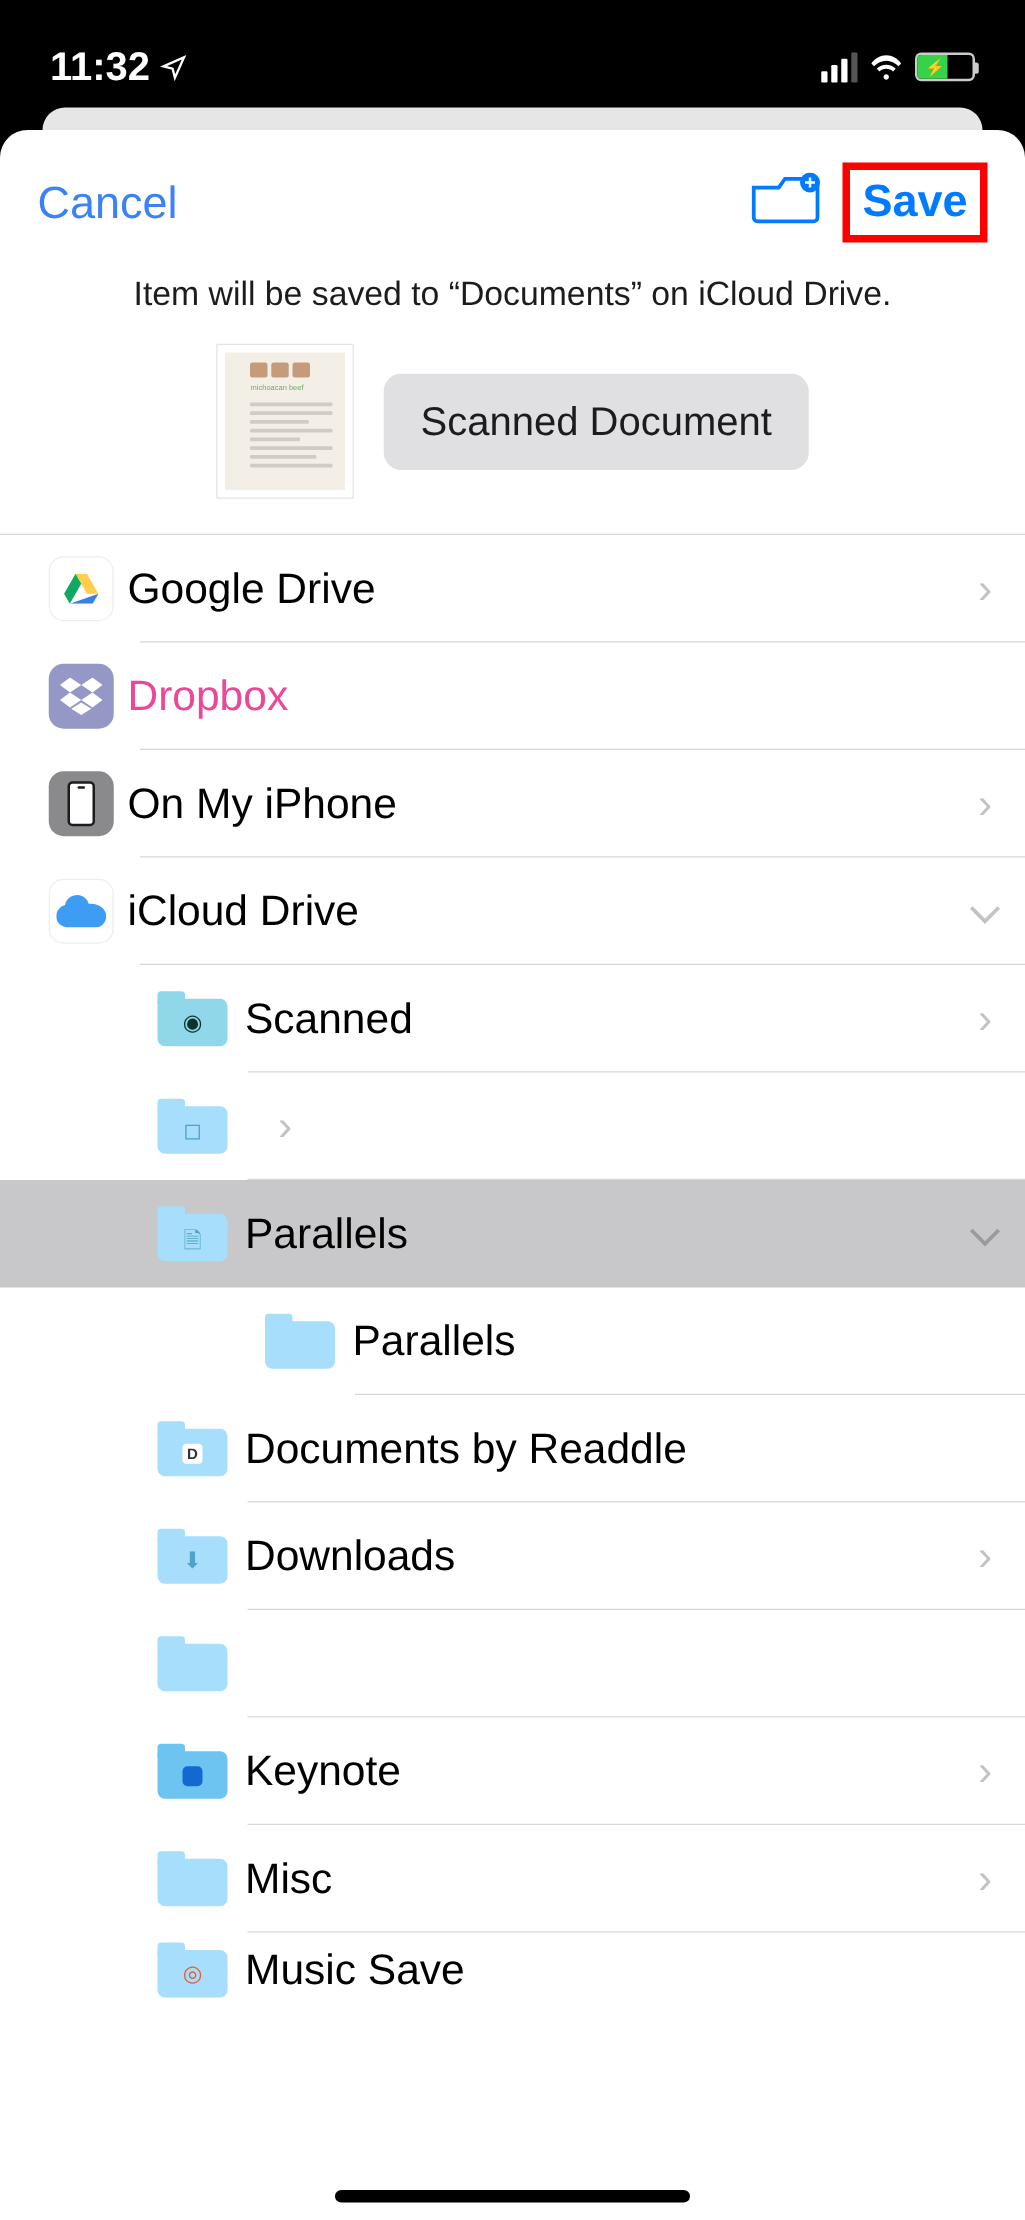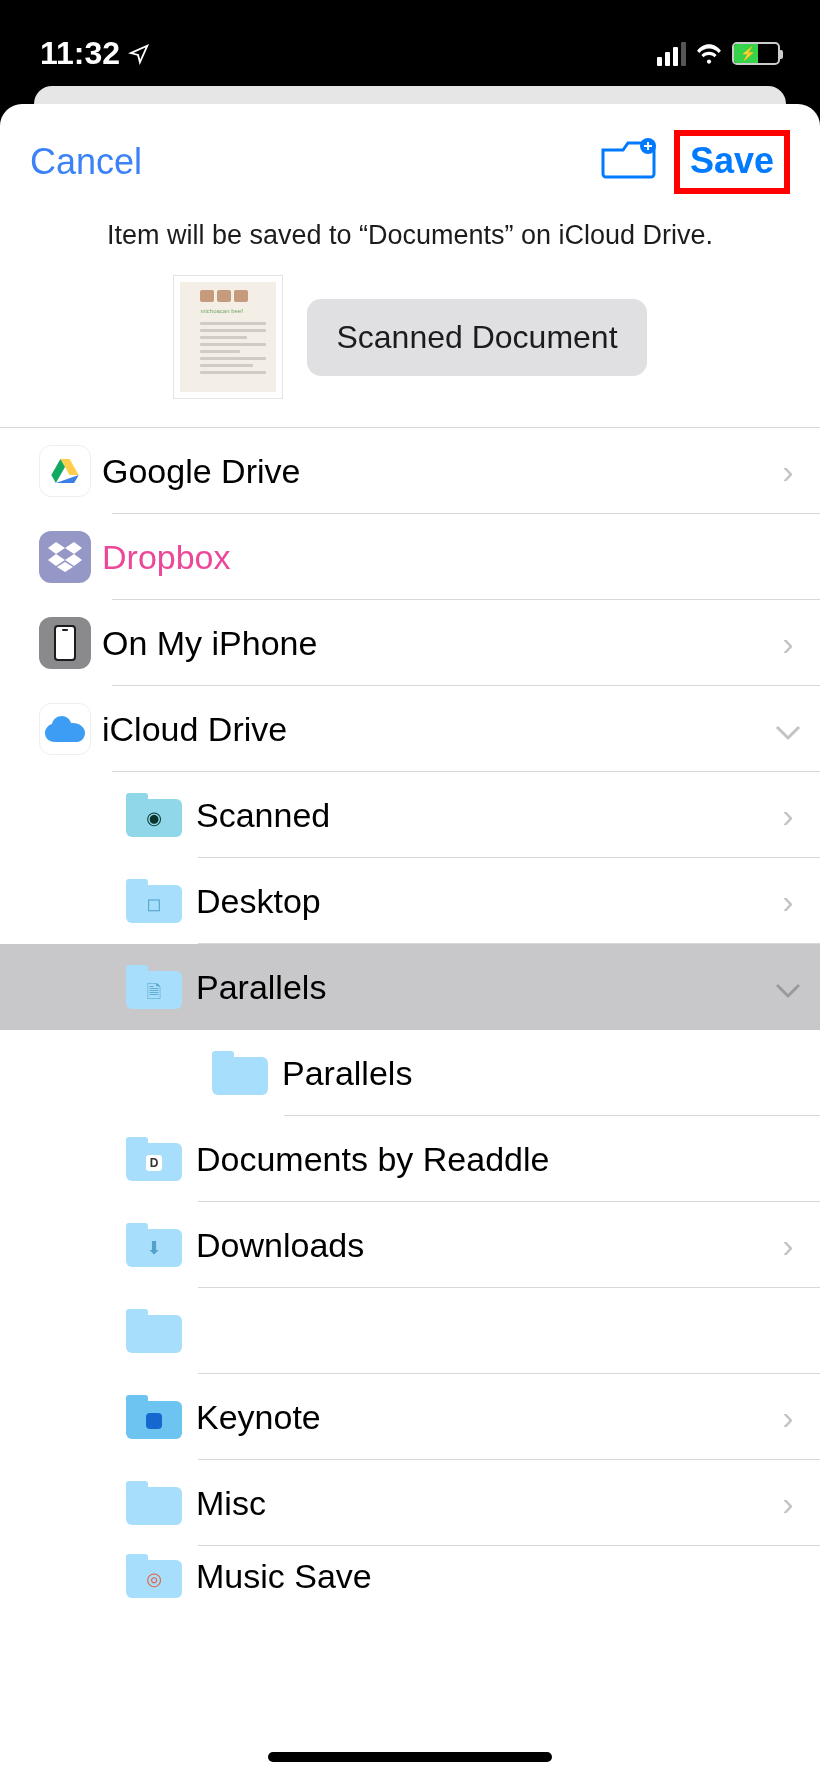--- a/index.html
+++ b/index.html
@@ -241,21 +241,20 @@
       </div>
 
       <div class="row child">
         <div class="icon-slot">
             <div class="folder blue">
               <div class="folder-tab"></div>
               <div class="folder-body"></div>
               <div class="glyph">◻</div>
             </div>
           </div>
-        <div class="label">Desktop</div>
         <div class="chev">›</div>
         <div class="divider"></div>
       </div>
 
       <div class="row child selected">
         <div class="icon-slot">
             <div class="folder blue">
               <div class="folder-tab"></div>
               <div class="folder-body"></div>
               <div class="glyph">🗎</div>

